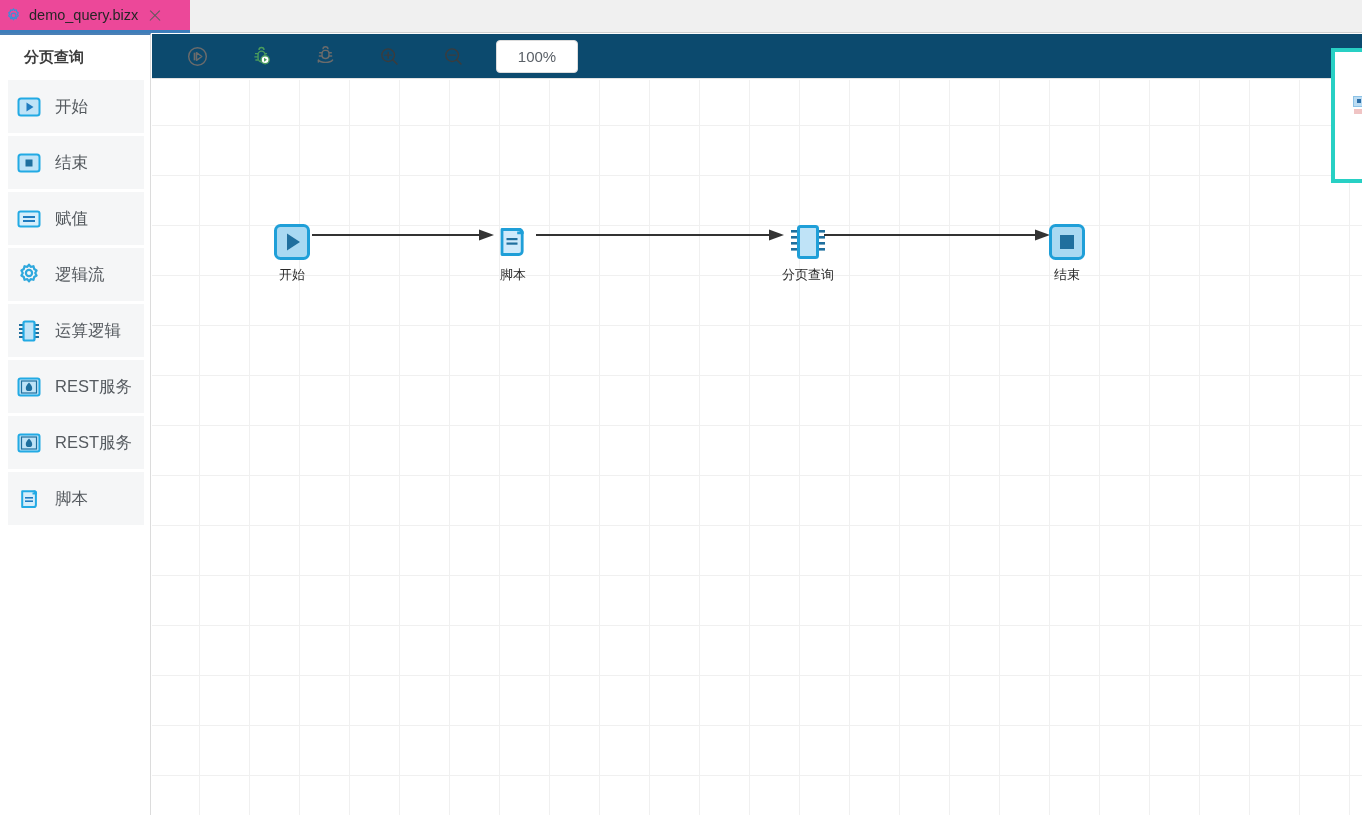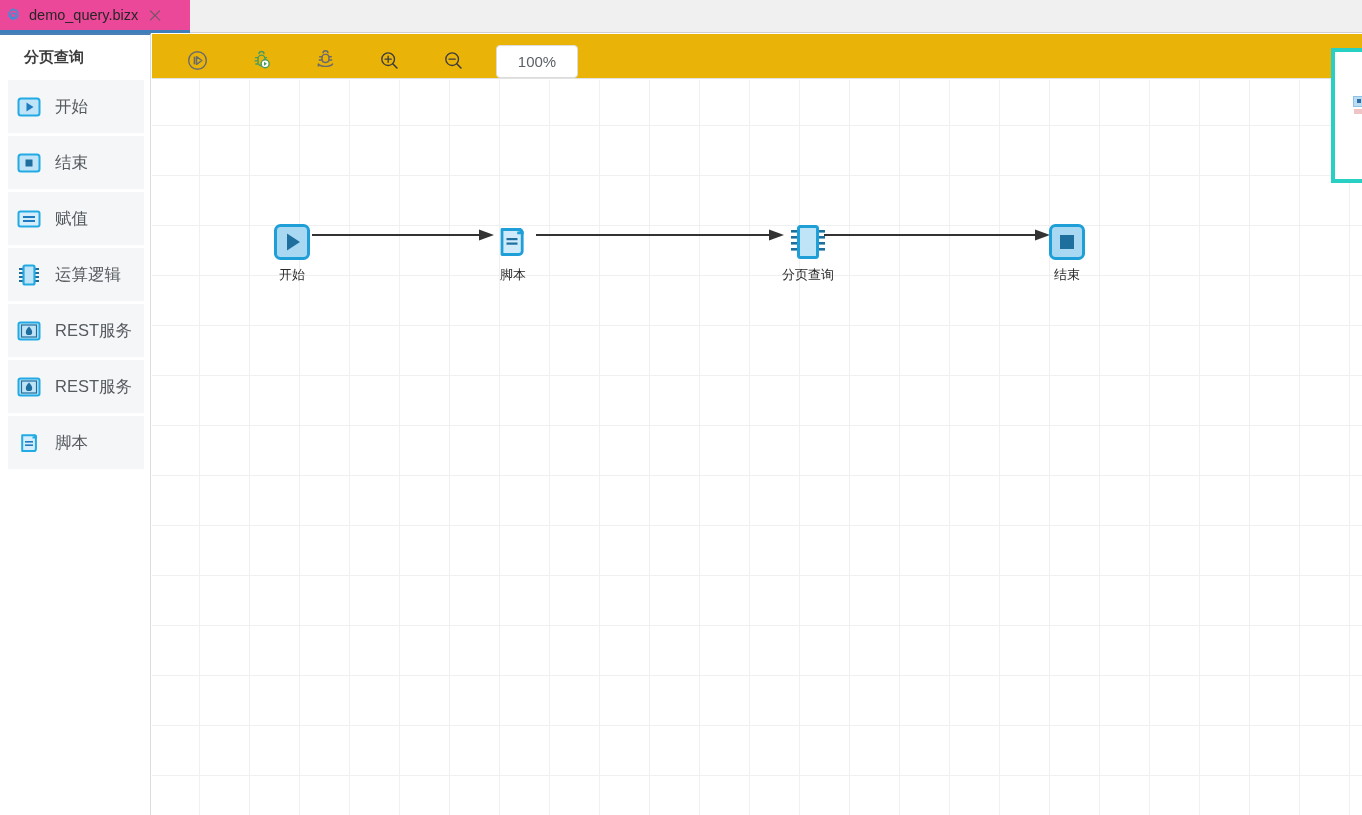--- a/index.html
+++ b/index.html
@@ -62,23 +62,23 @@
     padding-left: 8px;
     cursor: pointer;
   }
   .pal-icon { width: 26px; height: 26px; flex: 0 0 auto; margin-right: 13px; }
   .pal-label { font-size: 16.5px; color: #555a5f; white-space: nowrap; }
 
   
   #toolbar {
     position: absolute; left: 152px; top: 34px;
     width: 1210px; height: 45px;
-    background: #eab308;
+    background: #0c4a6e;
     border-bottom: 1px solid #e2e2e2;
-    display: flex; align-items: flex-end;
+    display: flex; align-items: center;
   }
   .tb-btn {
     width: 42px; height: 36px; margin-left: 22px;
     display: flex; align-items: center; justify-content: center;
     cursor: pointer; border-radius: 3px;
   }
   .tb-btn:first-child { margin-left: 24px; }
   .tb-btn svg { width: 23px; height: 23px; }
   #zoom-box {
     margin-left: 22px;
@@ -166,20 +166,27 @@
 
   <div class="pal-item">
     <svg class="pal-icon" viewBox="0 0 26 26">
       <rect x="2.5" y="5.5" width="21" height="15" rx="2" fill="#d6eefb" stroke="#22aae4" stroke-width="2"></rect>
       <rect x="7" y="10" width="12" height="2" fill="#1f7bbf"></rect>
       <rect x="7" y="14" width="12" height="2" fill="#1f7bbf"></rect>
     </svg>
     <span class="pal-label">赋值</span>
   </div>
 
+  <div class="pal-item">
+    <svg class="pal-icon" viewBox="0 0 26 26">
+      <path fill="none" stroke="#2fa8dd" stroke-width="2.2" stroke-linejoin="round" d="M13 2.6l1.7 2.3 2.8-.7.7 2.8 2.4 1.5-1.4 2.5 1.4 2.5-2.4 1.5-.7 2.8-2.8-.7L13 19.4l-1.7-2.3-2.8.7-.7-2.8-2.4-1.5 1.4-2.5-1.4-2.5 2.4-1.5.7-2.8 2.8.7L13 2.6z"></path>
+      <circle cx="13" cy="11" r="3.1" fill="none" stroke="#2fa8dd" stroke-width="2.2"></circle>
+    </svg>
+    <span class="pal-label">逻辑流</span>
+  </div>
 
   <div class="pal-item">
     <svg class="pal-icon" viewBox="0 0 26 26">
       <g fill="#1f6f9e">
         <rect x="3" y="6" width="4" height="2"></rect>
           <rect x="3" y="10" width="4" height="2"></rect>
         <rect x="3" y="14" width="4" height="2"></rect>
           <rect x="3" y="18" width="4" height="2"></rect>
         <rect x="19" y="6" width="4" height="2"></rect>
           <rect x="19" y="10" width="4" height="2"></rect>

